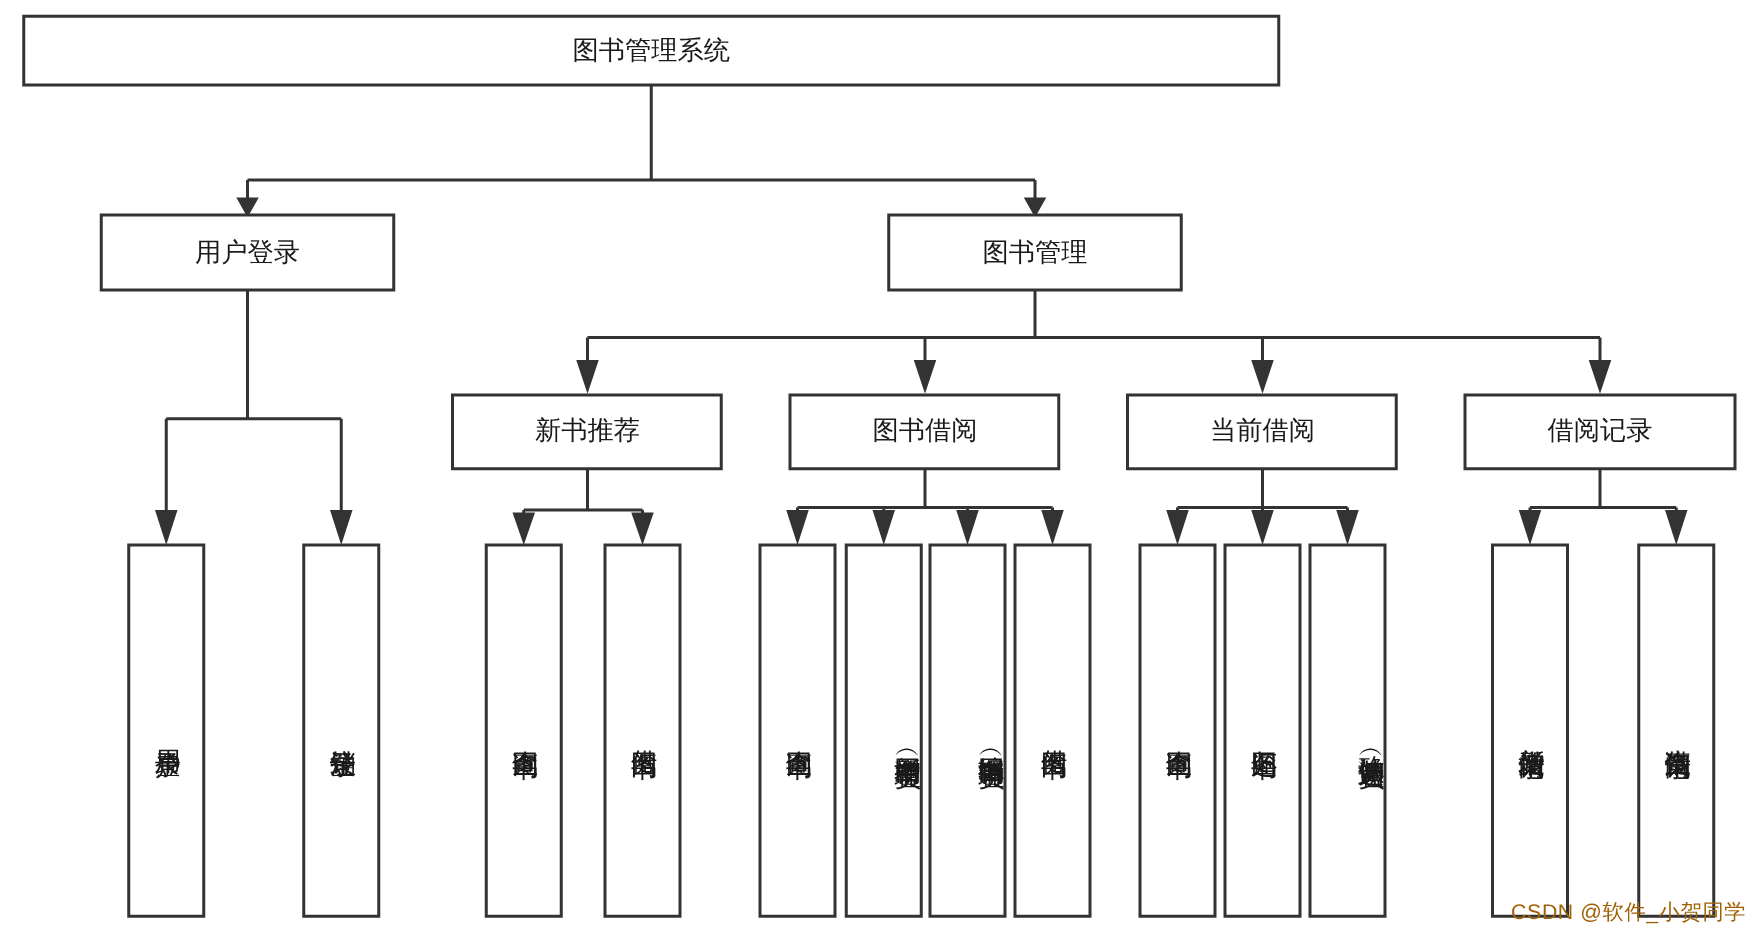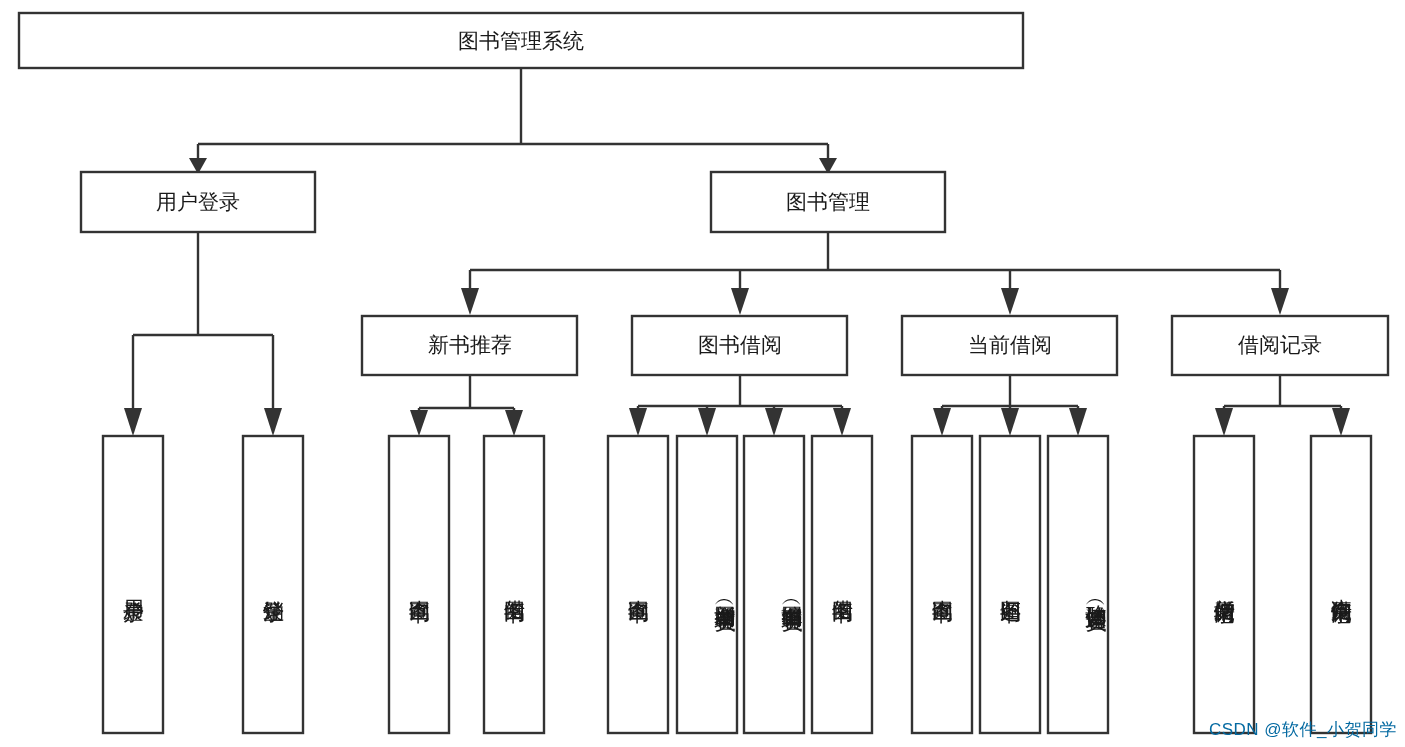--- a/index.html
+++ b/index.html
@@ -63,21 +63,21 @@
     text-align: center;
     pointer-events: none;
     white-space: nowrap;
   }
   .watermark {
     position: absolute;
     right: 8px;
     bottom: 6px;
     font-family: "Liberation Sans", "DejaVu Sans", sans-serif;
     font-size: 17px;
-    color: #0369a1;
+    color: #a16207;
     letter-spacing: 0.5px;
     white-space: nowrap;
   }
 </style>
 </head>
 <body>
 
 <div id="diagram-root">
 
   <svg id="diagram-svg" viewBox="0 0 1405 747">

